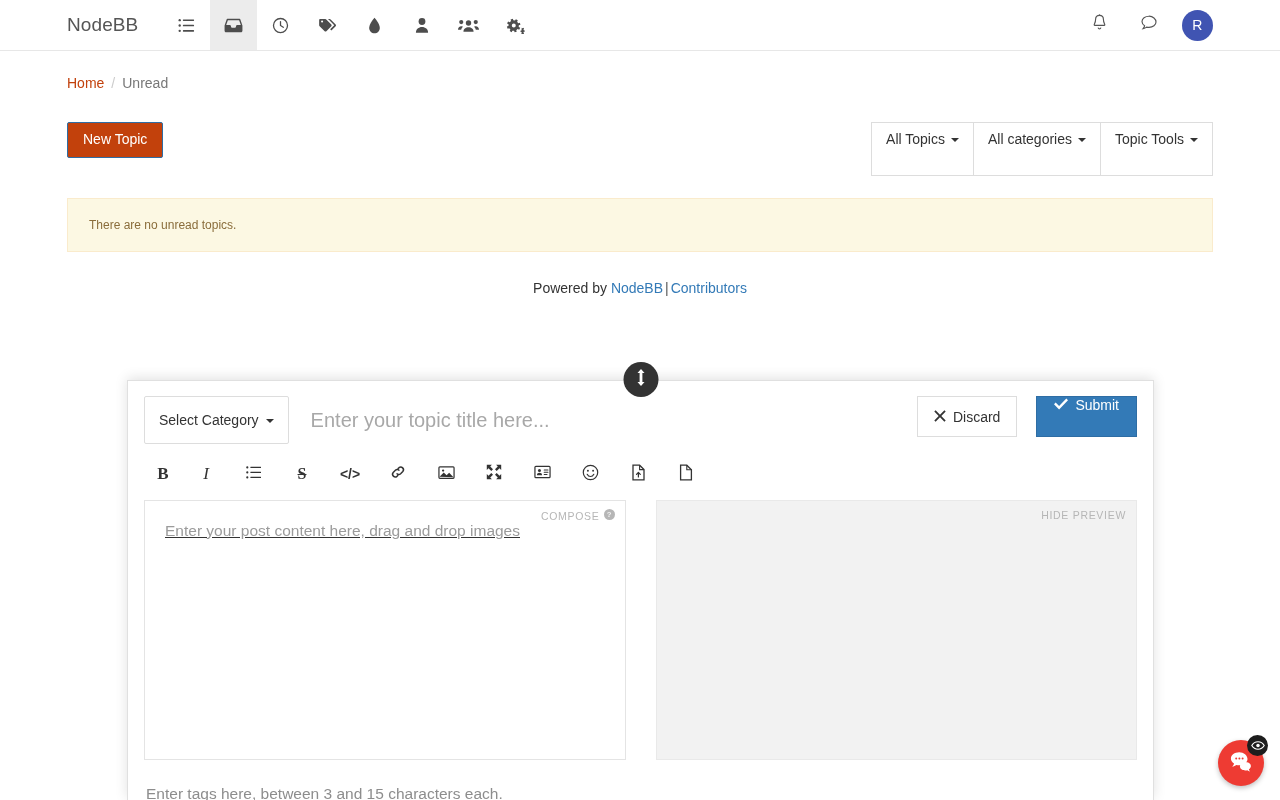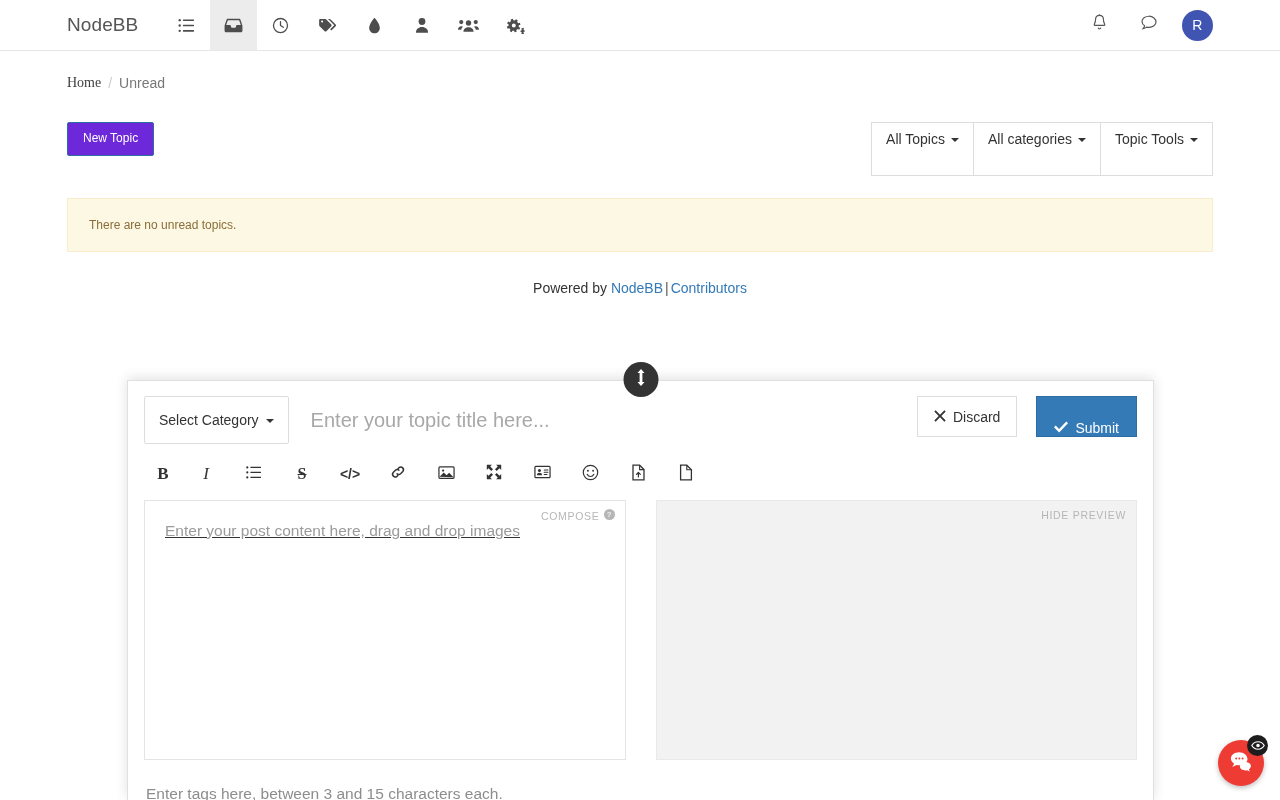--- a/index.html
+++ b/index.html
@@ -61,32 +61,32 @@
     width: 1148px;
     margin: 0 auto;
     padding: 0 1px;
   }
   .breadcrumb {
     padding: 24px 0 14px 0;
     font-size: 14px;
     color: #777777;
     display: flex; align-items: center; gap: 7px;
   }
-  .breadcrumb a { color: #404040; text-decoration: none; font-family: Liberation Serif, serif; }
+  .breadcrumb a { color: #c2410c; text-decoration: none; }
   .breadcrumb .sep { color: #cccccc; }
 
   .toolbar-row {
     display: flex; align-items: flex-start;
     padding-top: 17px;
   }
   .btn-new-topic {
-    background: #6d28d9;
+    background: #c2410c;
     border: 1px solid #2e6da4;
     color: #ffffff;
-    font-size: 12px;
+    font-size: 14px;
     padding: 9px 15px 10px 15px;
     border-radius: 2px;
     cursor: pointer;
     line-height: 1.1;
   }
   .btn-group { margin-left: auto; display: flex; }
   .btn-default {
     background: #ffffff;
     border: 1px solid #dddddd;
     color: #333333;
@@ -183,21 +183,21 @@
     padding: 0 16px;
     display: flex; align-items: center; gap: 7px;
     cursor: pointer; height: 41px;
   }
   .btn-submit {
     background: #337ab7;
     border: 1px solid #2e6da4;
     color: #ffffff;
     font-size: 14px;
     padding: 0 17px;
-    display: flex; align-items: flex-end; gap: 7px;
+    display: flex; align-items: flex-start; gap: 7px;
     cursor: pointer; height: 41px;
     margin-left: -1px;
   }
 
   .format-bar {
     display: flex; align-items: center;
     gap: 0;
     padding: 16px 0 12px 0;
   }
   .fmt-btn {

